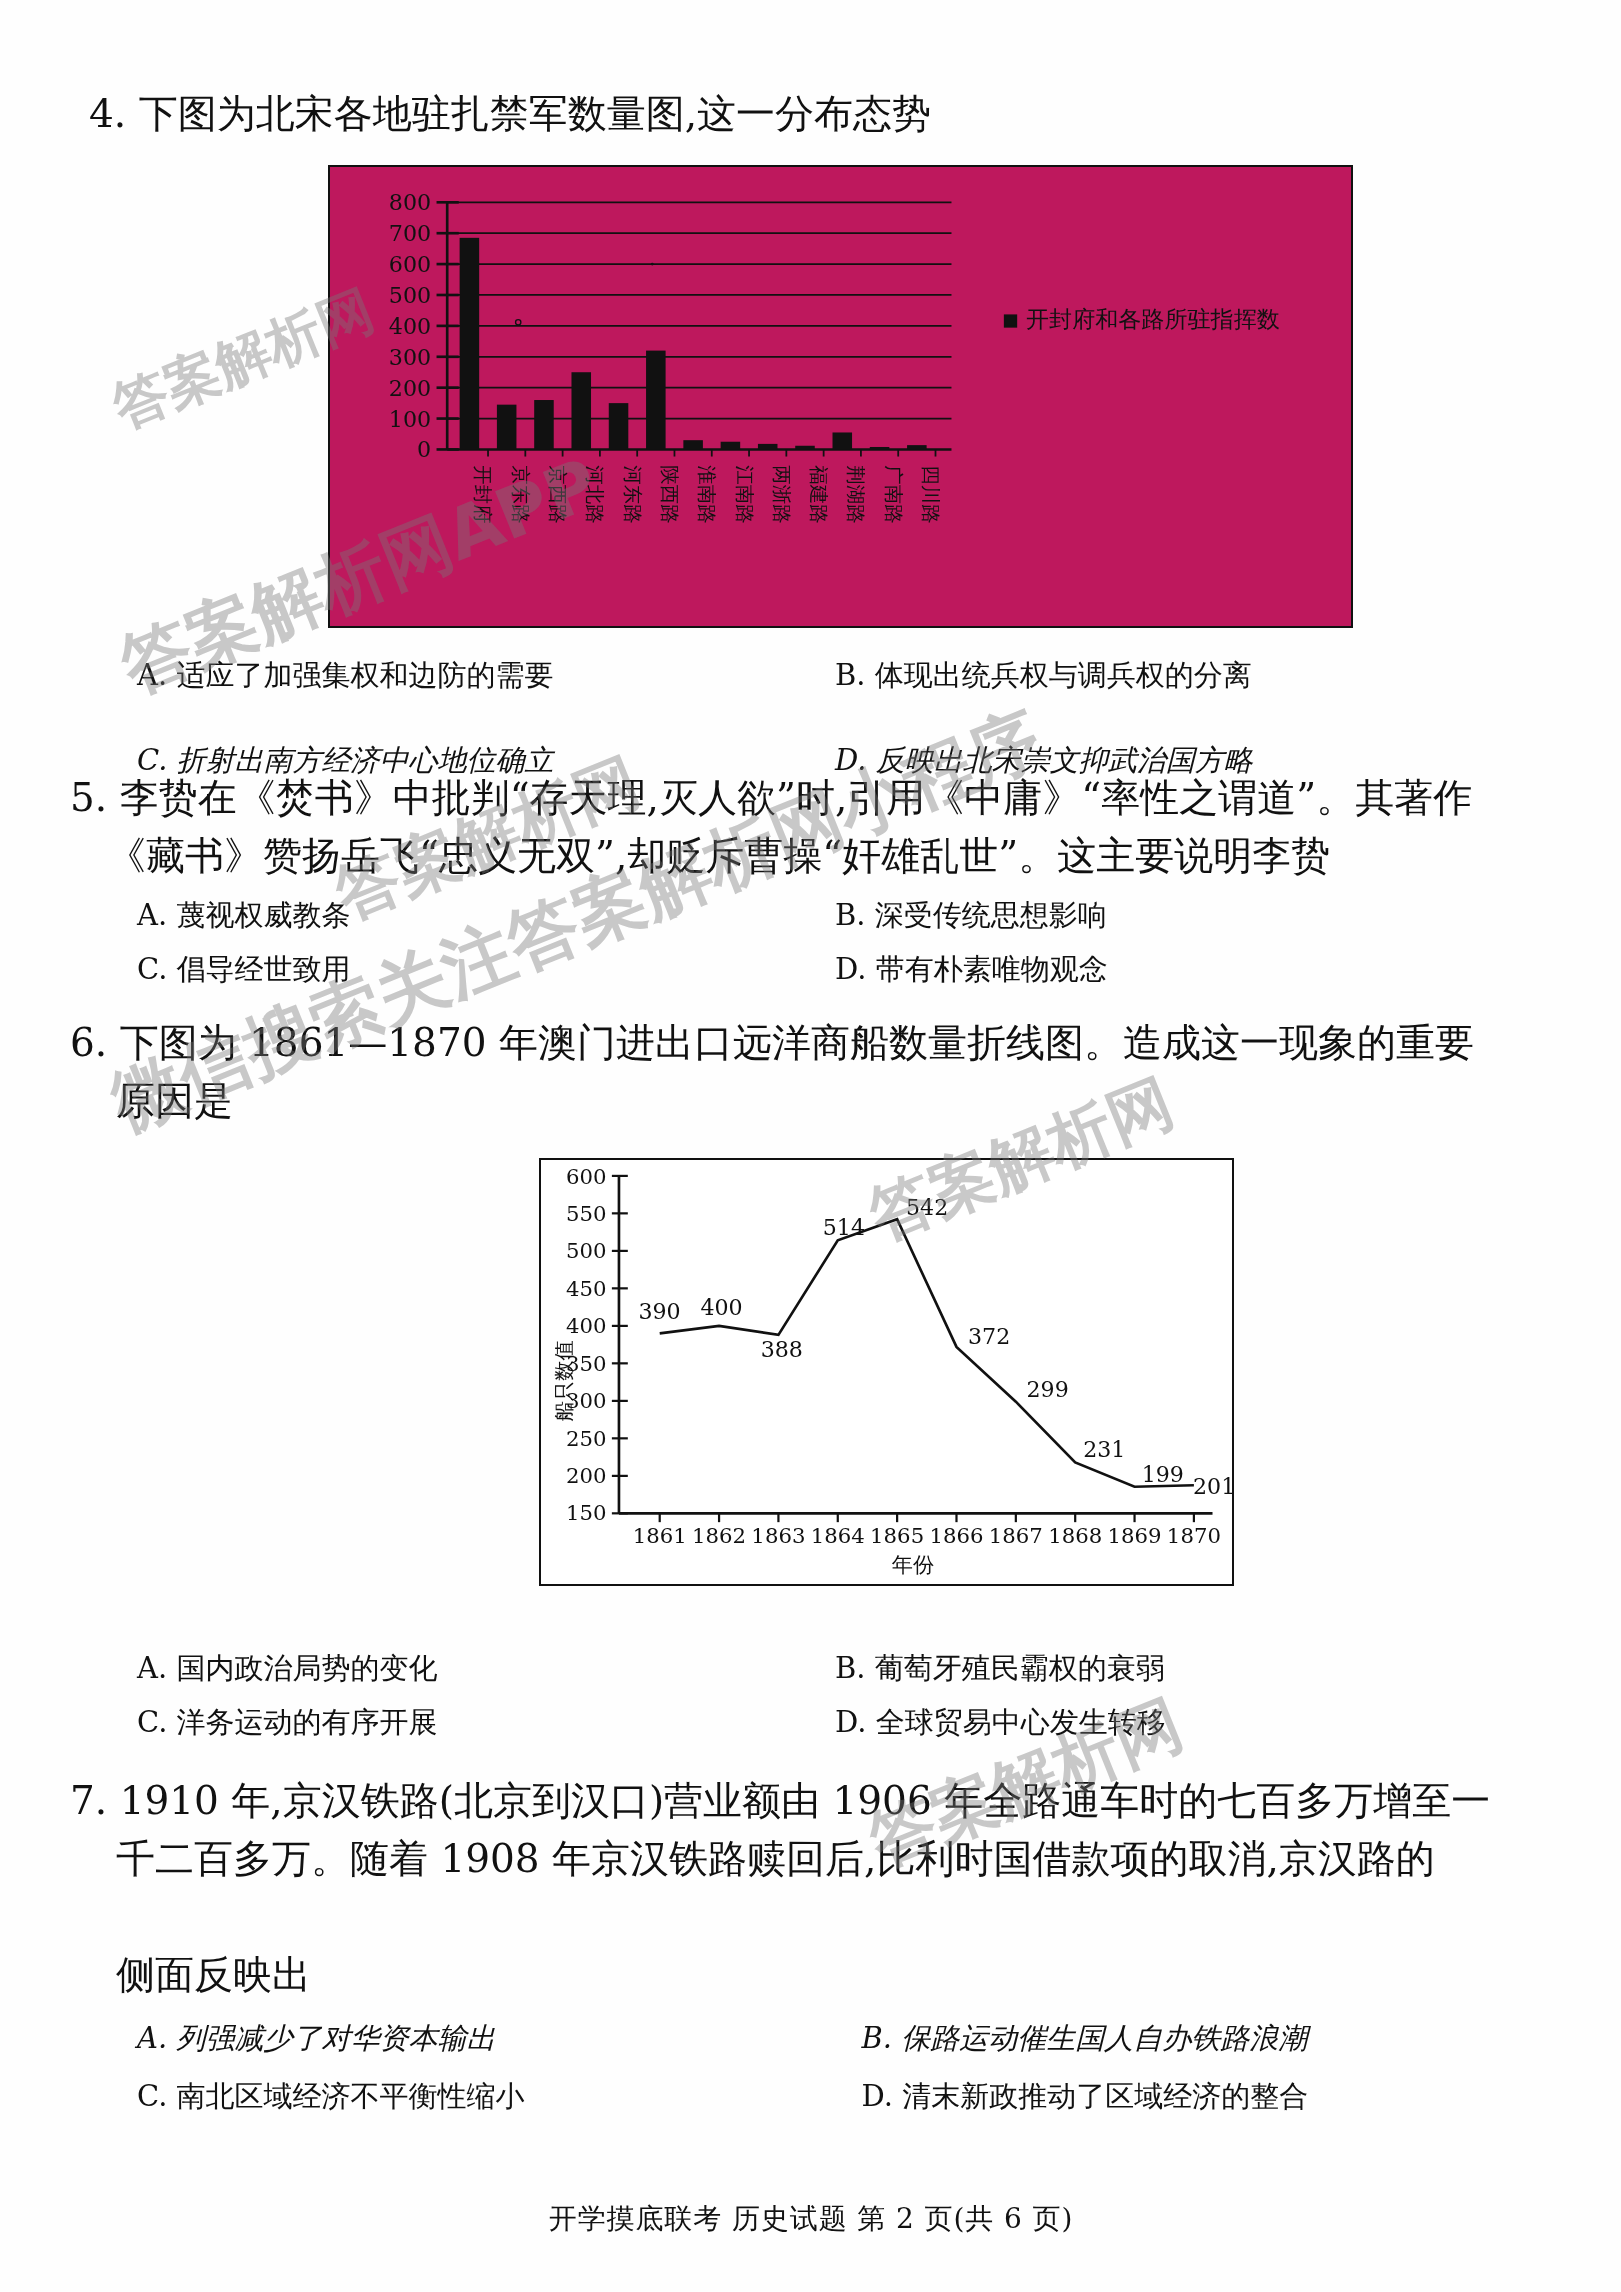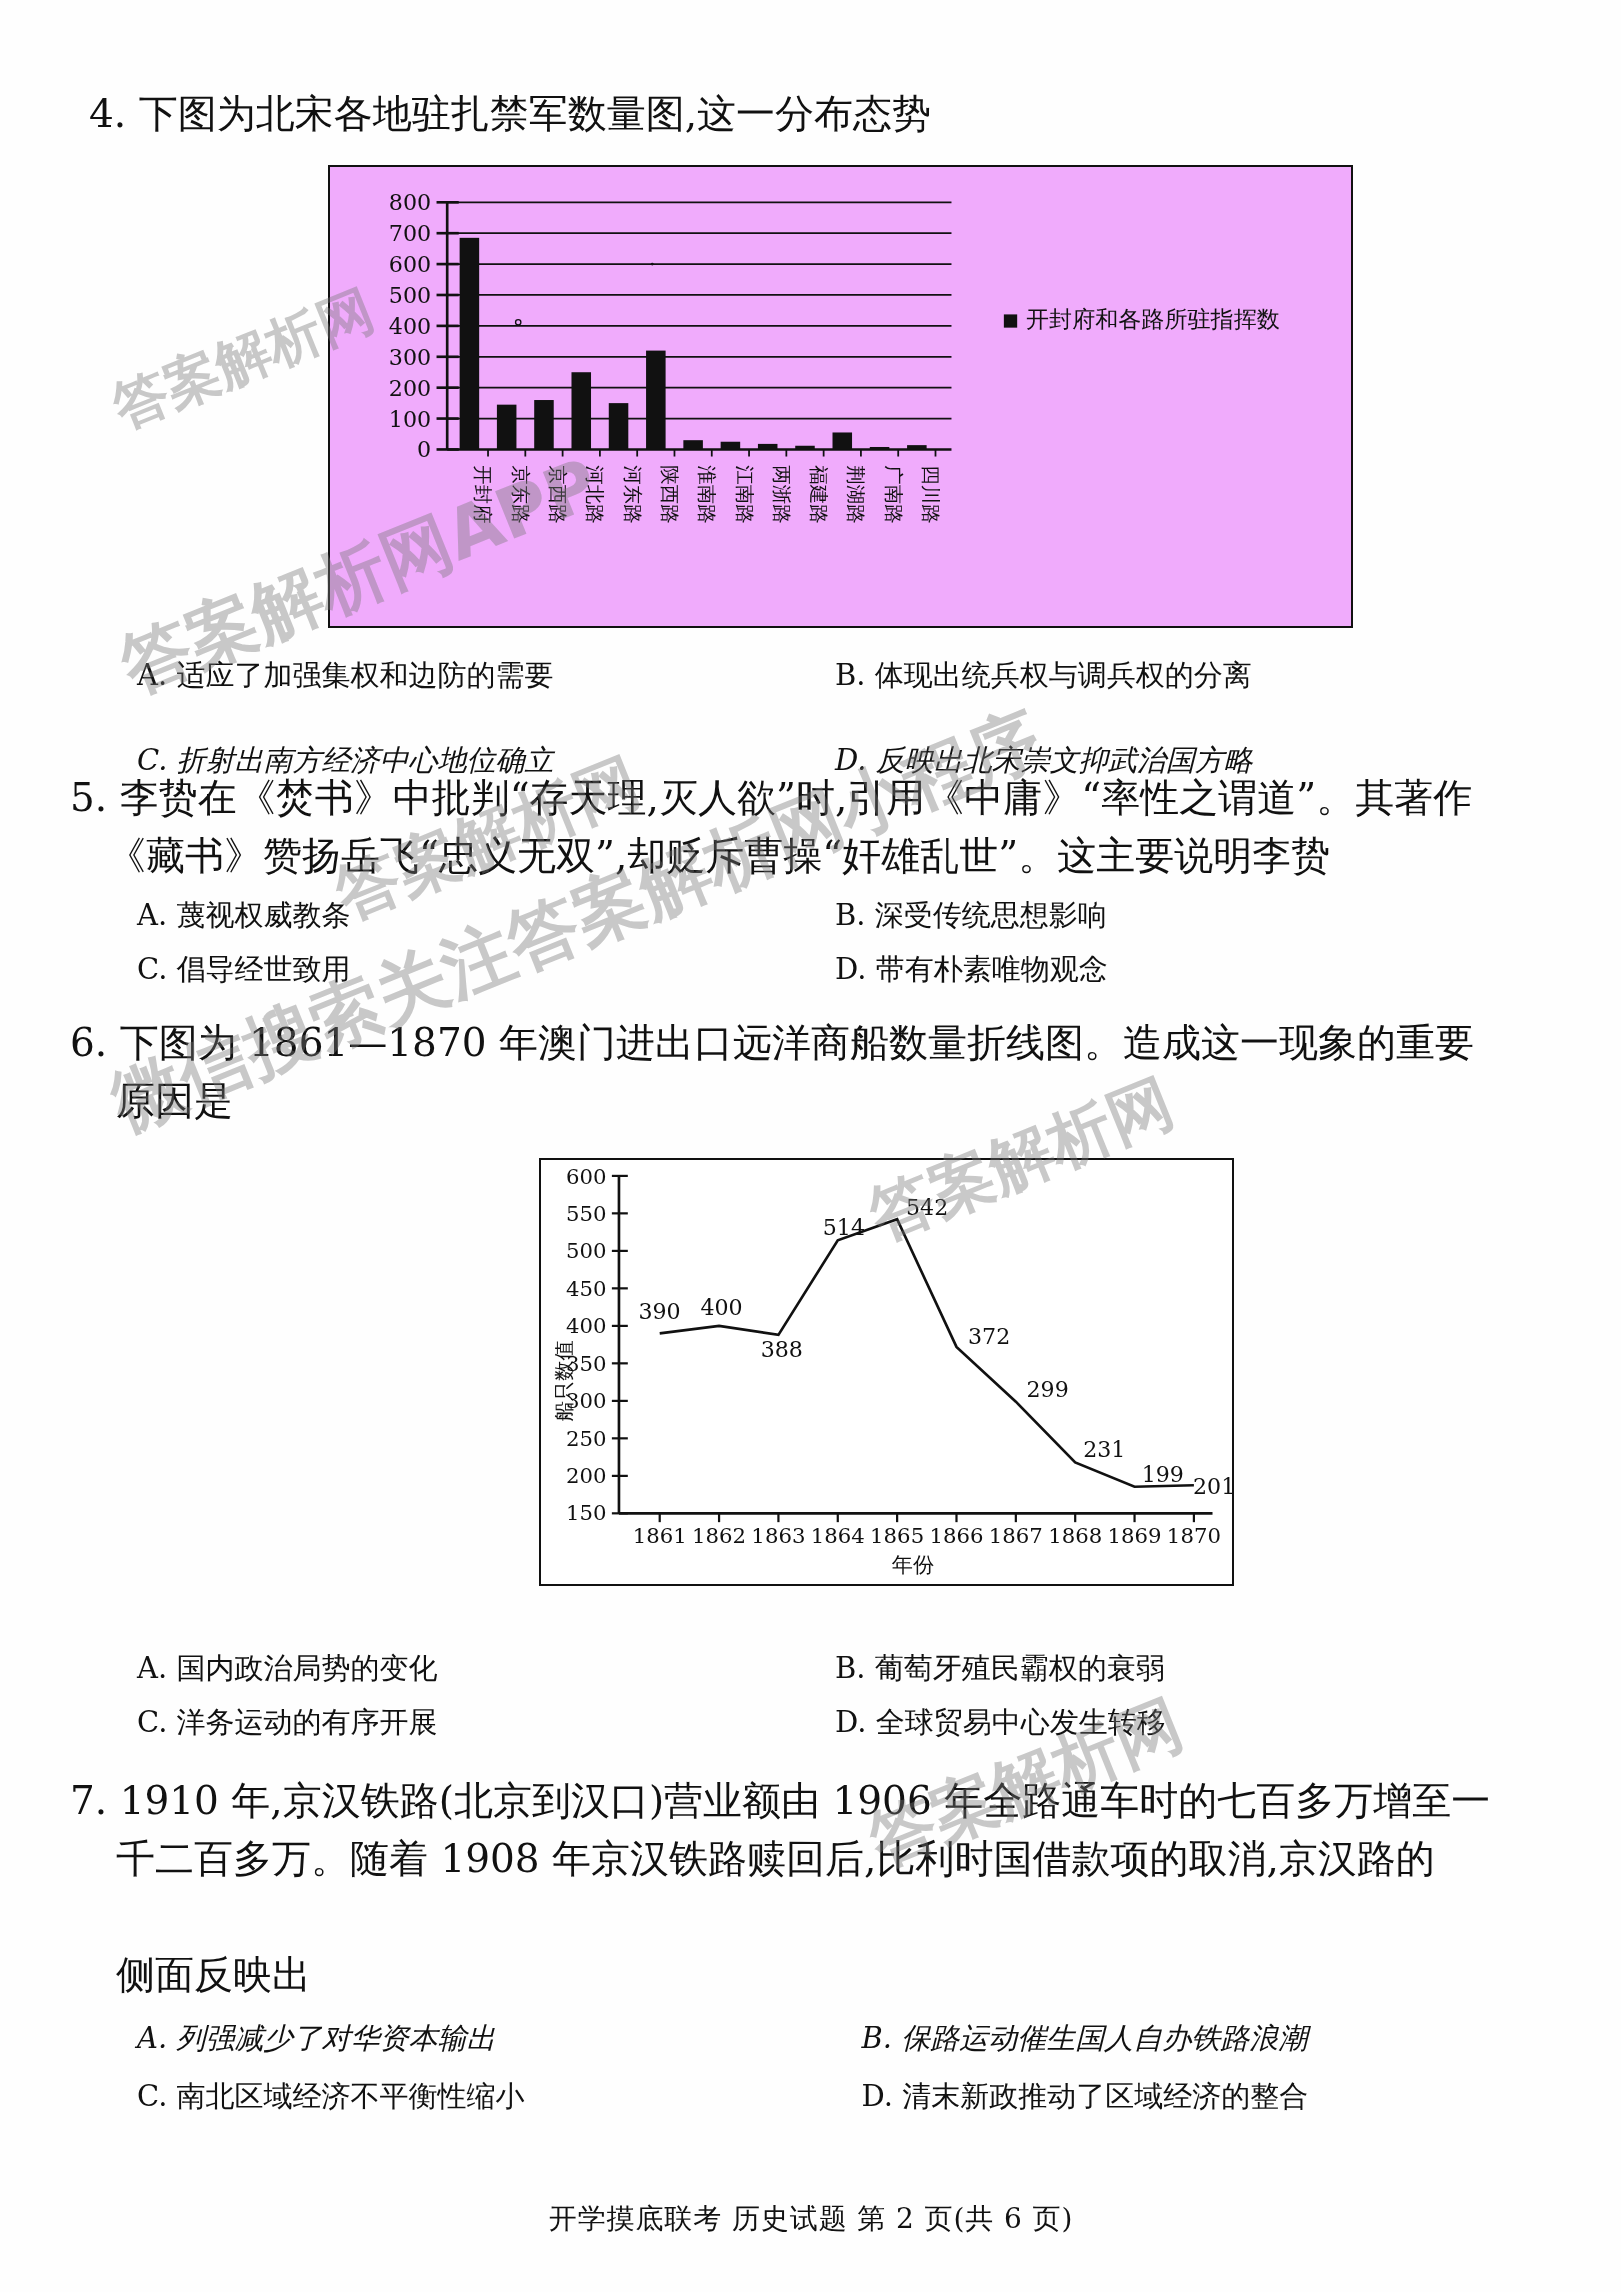--- a/index.html
+++ b/index.html
@@ -23,21 +23,21 @@
   
   .opts { display:flex; margin:5.3px 0 3.6px 0; padding-left:48px; font-size:29px; }
   .opts .col { width:50%; }
   .opts .col.right { padding-left:9px; }
 
   
   .fig4 {
     position:absolute; left:328px; top:165px;
     width:1025px; height:463px;
     border:2.2px solid #111;
-    background:#f0abfc;
+    background:#be185d;
   }
   .chart4 { position:absolute; left:0; top:0; width:100%; height:100%; }
 
   
   .fig6 {
     position:absolute; left:539px; top:1158px;
     width:695px; height:428px;
     border:2.2px solid #111;
     background:#fff;
   }

